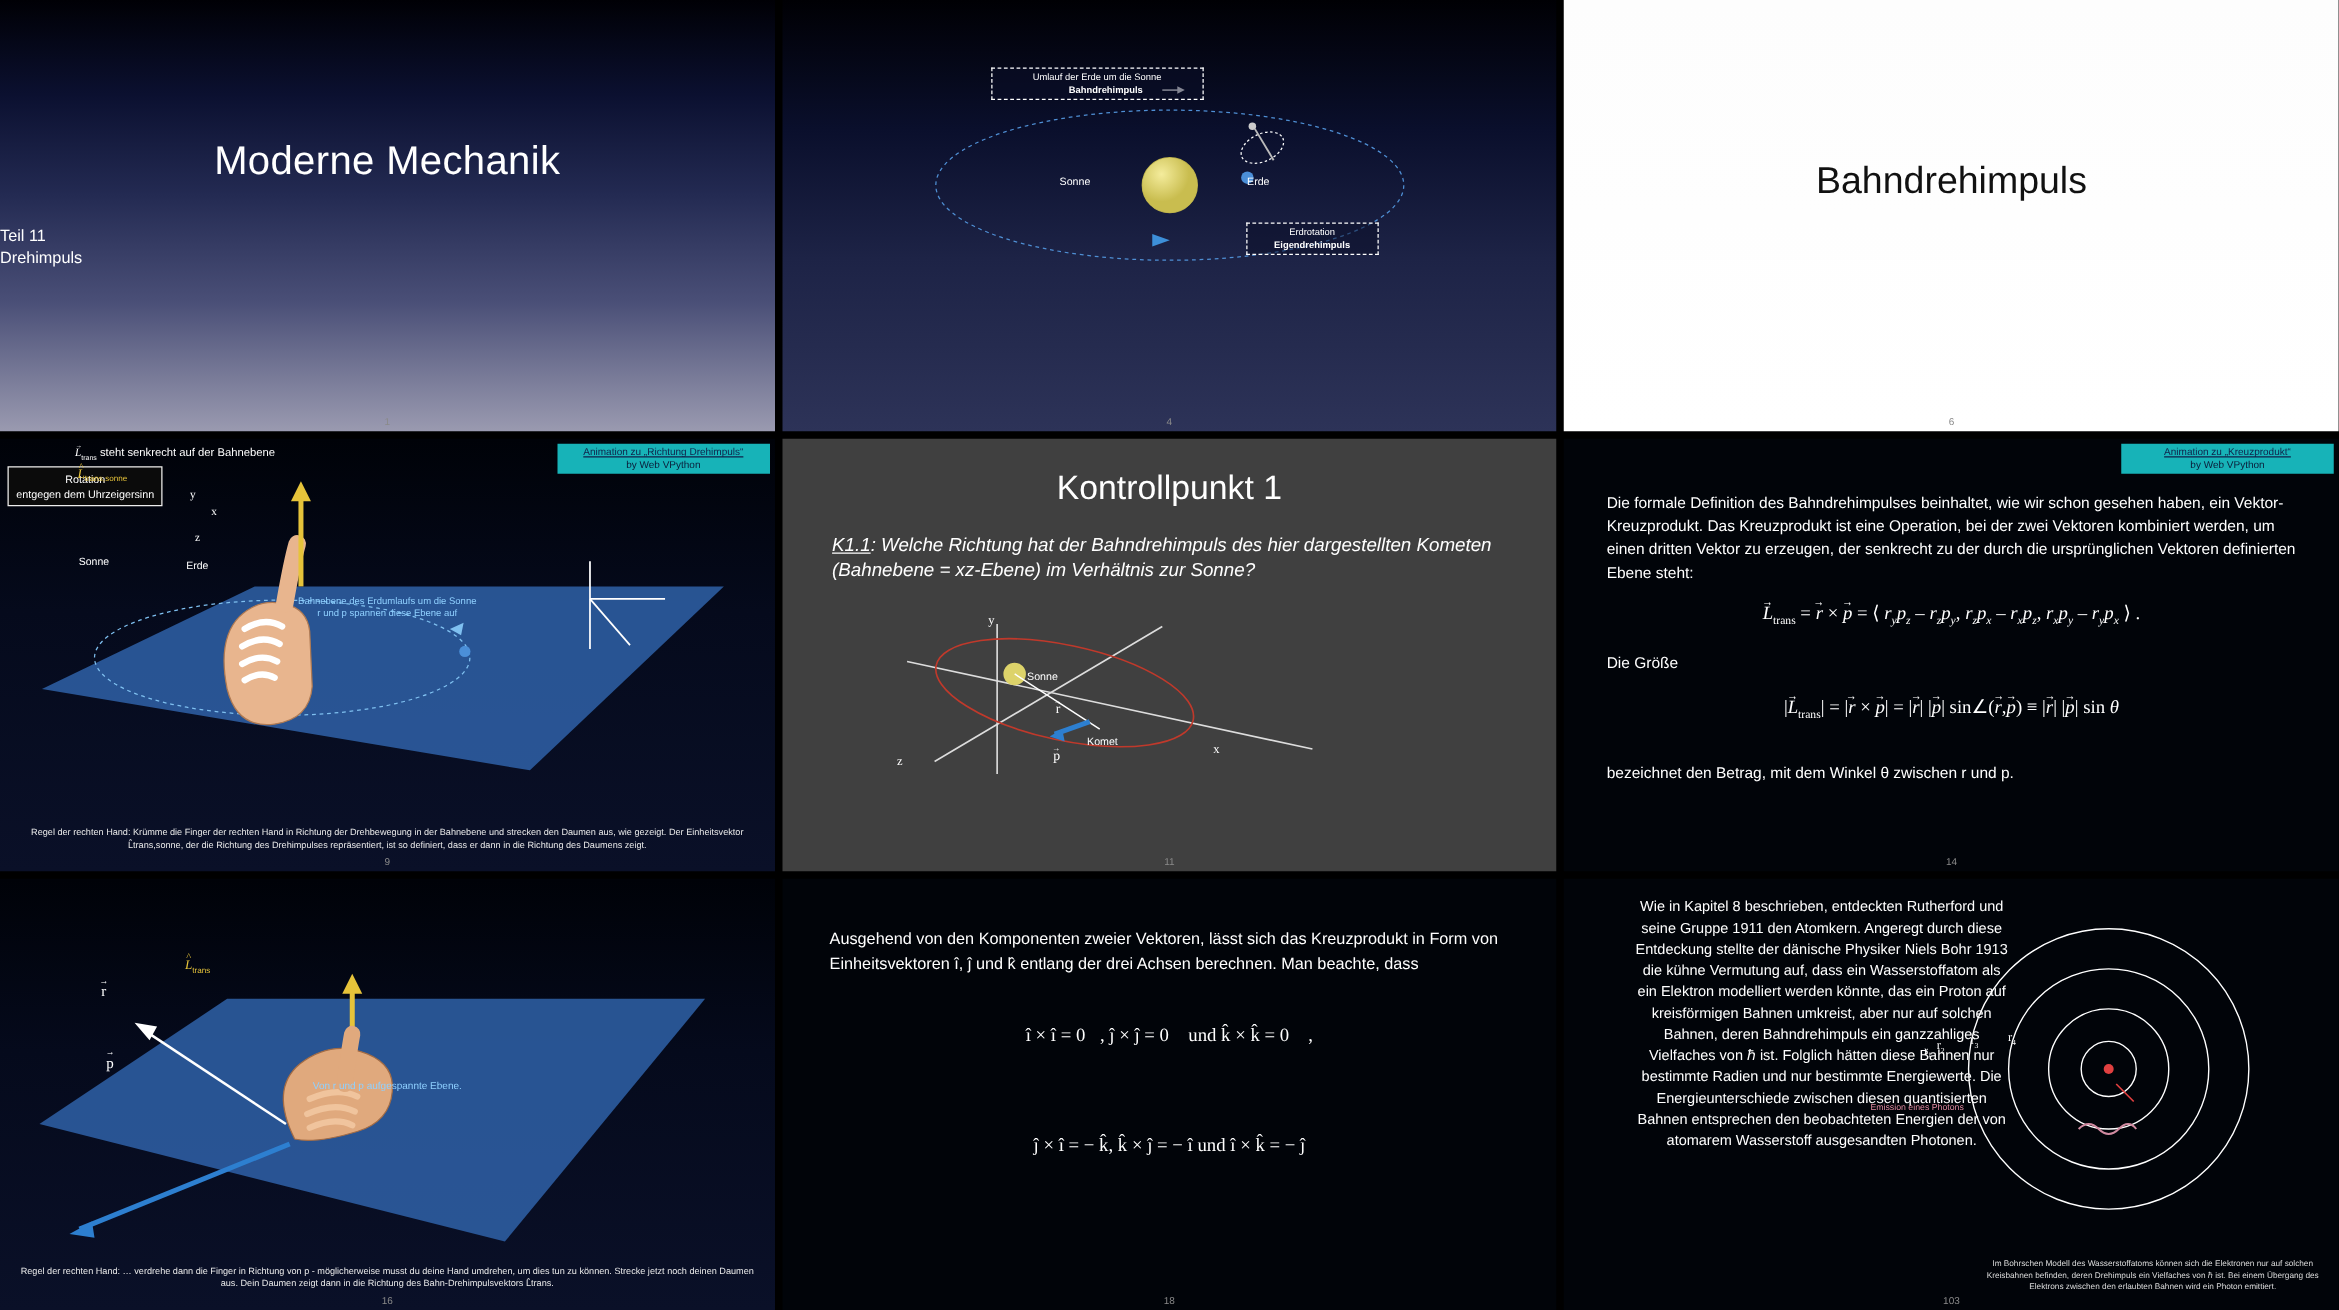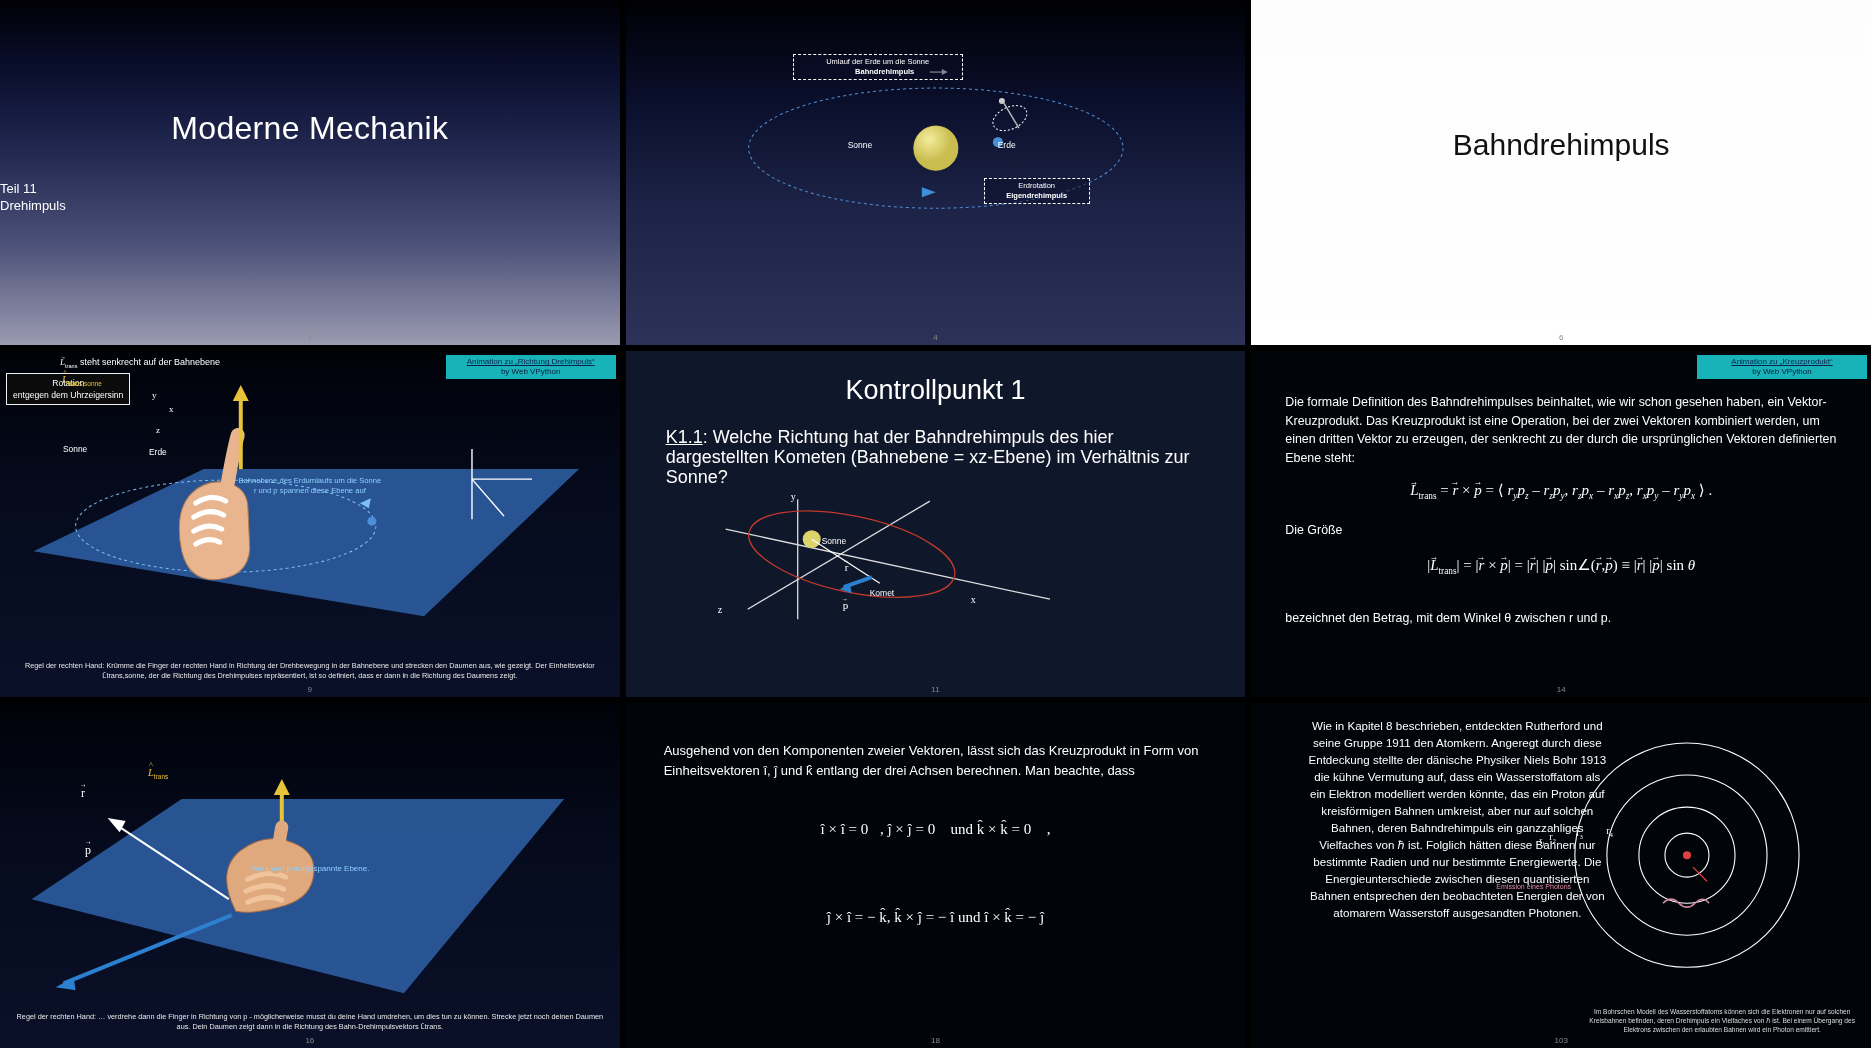--- a/index.html
+++ b/index.html
@@ -24,23 +24,23 @@
   .s6{background:linear-gradient(180deg,#fdfdfd 0%,#ffffff 100%);}
   .s6 .t{position:absolute;top:128px;width:100%;text-align:center;font-size:30px;font-weight:300;color:#111;}
   
   .s9,.s16{background:linear-gradient(180deg,#000208 0%,#050a1c 40%,#0a1028 100%);}
   .banner{position:absolute;right:4px;top:4px;background:#17b3b8;color:#0b1d3a;
           font-size:8px;text-align:center;padding:2px 6px;line-height:10px;width:158px;}
   .banner a{color:#10224a;text-decoration:underline;}
   .caption{position:absolute;left:10px;right:10px;bottom:16px;font-size:7.3px;line-height:10px;
            text-align:center;color:#e9e9e9;}
   
-  .s11{background:#0f172a;}
+  .s11{background:#404040;}
   .s11 .t{position:absolute;top:24px;width:100%;text-align:center;font-size:27px;font-weight:300;}
-  .s11 .q{position:absolute;left:40px;right:30px;top:76px;font-size:18px;line-height:20px;}
+  .s11 .q{position:absolute;left:40px;right:30px;top:76px;font-size:15px;line-height:20px;font-style:italic;}
   
   .s14{background:#010409;}
   .s14 .p{position:absolute;left:34px;right:26px;font-size:12.4px;line-height:18.5px;}
   .s14 .eq{position:absolute;width:100%;text-align:center;}
   
   .s18{background:#010409;}
   .s18 .p{position:absolute;left:38px;right:30px;font-size:13px;line-height:20px;}
   .s18 .eq{position:absolute;width:100%;text-align:center;font-size:15px;}
   
   .s103{background:#010409;}
@@ -84,21 +84,21 @@
       <path d="M374 103 L389 128" stroke="#bbb" stroke-width="1.5"></path>
       <circle cx="372" cy="101" r="3" fill="#ccc"></circle>
       <path d="M292 187 l14 5 l-14 5 z" fill="#3d8fd8"></path>
       <path d="M300 72 l14 0" stroke="#fff" stroke-width="1.2"></path>
       <path d="M312 69 l6 3 l-6 3 z" fill="#fff"></path>
     </svg>
     <div class="lbl-box" style="left:167px;top:54px;width:160px">
       <span>Umlauf der Erde um die Sonne</span><br>
       <b style="margin-left:14px">Bahndrehimpuls</b>
     </div>
-    <div class="lbl-box" style="left:358px;top:178px;width:96px">
+    <div class="lbl-box" style="left:371px;top:178px;width:96px">
       <span>Erdrotation</span><br>
       <b>Eigendrehimpuls</b>
     </div>
     <div style="position:absolute;left:222px;top:140px;font-size:8.5px">Sonne</div>
     <div style="position:absolute;left:372px;top:140px;font-size:8.5px">Erde</div>
     <div class="num">4</div>
   </div>
 
   <div class="slide s6 white-slide">
     <div class="t">Bahndrehimpuls</div>

